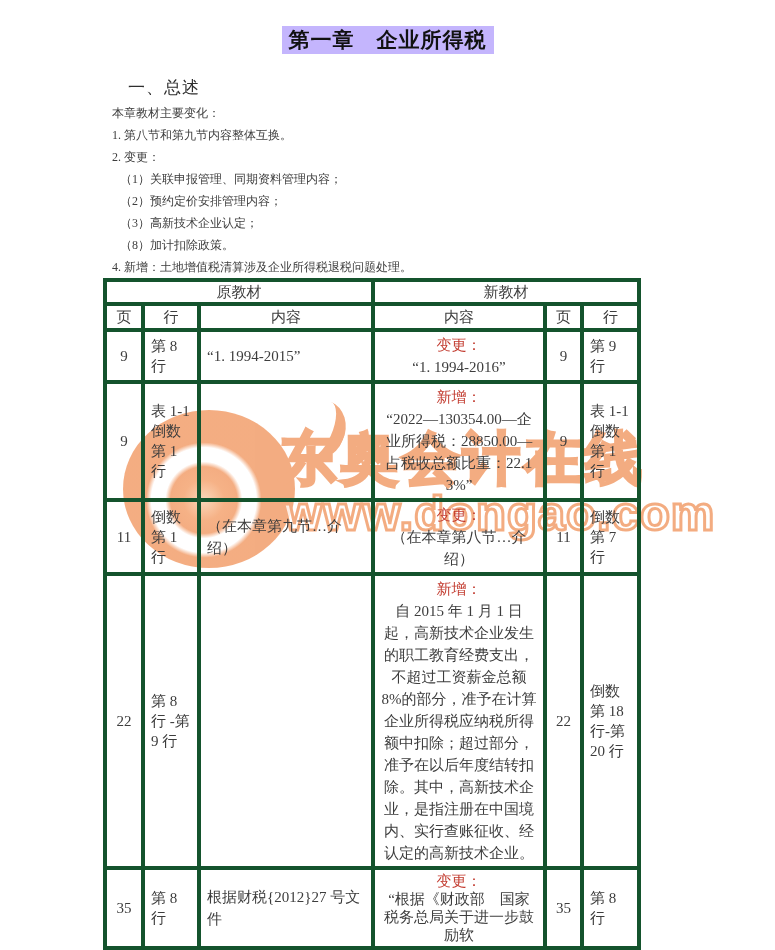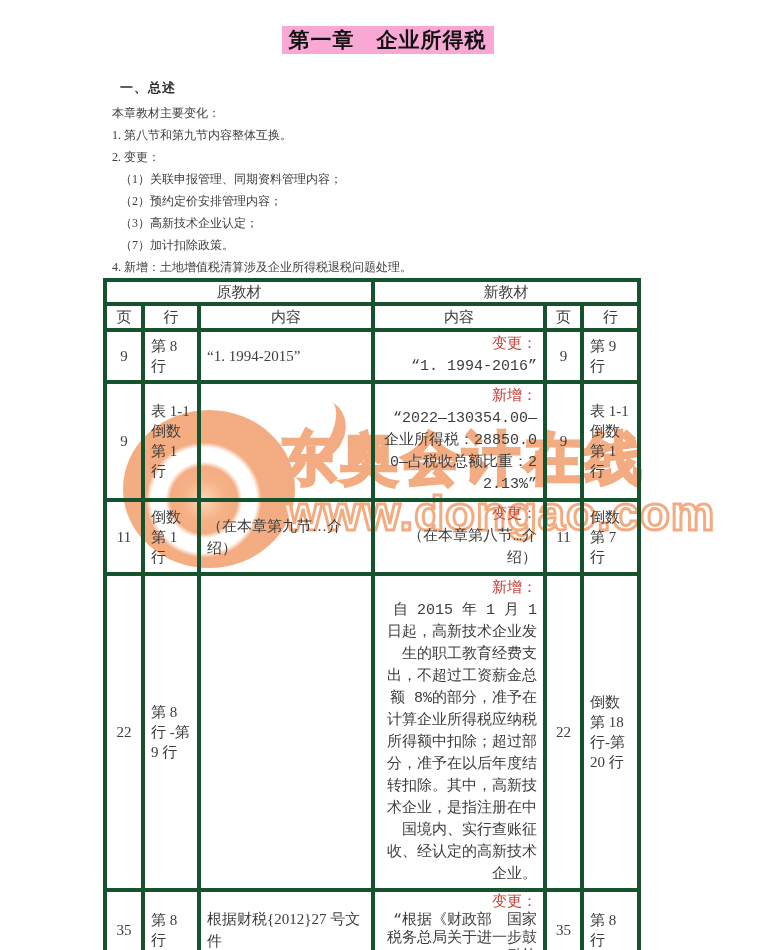--- a/index.html
+++ b/index.html
@@ -4,48 +4,48 @@
 <style>
   html,body{margin:0;padding:0;background:#ffffff;}
   .page{
     position:relative;width:775px;height:950px;background:#ffffff;overflow:hidden;
     font-family:"Liberation Serif","DejaVu Serif",serif;color:#3d3d3d;
   }
   .content{position:relative;z-index:1;padding:18px 0 0 112px;}
   
   .title{margin:0 0 0 -112px;text-align:center;}
   .title .hl{
-    display:inline-block;background:#f9a8d4;color:#111;
+    display:inline-block;background:#c4b5fd;color:#111;
     font-family:"Liberation Sans","DejaVu Sans",sans-serif;font-weight:bold;
     font-size:21px;line-height:26px;padding:1px 7px;letter-spacing:1px;
   }
   
   .h2{
-    font-family:"Liberation Sans","DejaVu Sans",sans-serif;font-weight:bold;
-    font-size:13px;color:#2e2e2e;margin:8px;line-height:18px;letter-spacing:1px;
+    font-family:"Liberation Sans","DejaVu Sans",sans-serif;font-weight:normal;
+    font-size:17px;color:#2e2e2e;margin:16px;line-height:18px;letter-spacing:1px;
   }
   .h2.first{margin-top:24px;margin-bottom:5px;}
   .h2.second{margin-top:15px;margin-bottom:12px;}
   .line{margin:0;font-size:12px;line-height:22px;}
   .line.indent{padding-left:8px;}
   
   table.cmp{
     border-collapse:collapse;table-layout:fixed;width:534px;margin-left:-9px;
     font-size:15px;
   }
   table.cmp td{
     border:4px solid #14532d;padding:2px 6px;overflow:hidden;
     word-break:break-all;
   }
   td.ghead{text-align:center;height:16px;line-height:16px;padding:1px 2px;}
   td.chead{text-align:center;height:18px;line-height:18px;padding:1px 2px;}
   td.c-page{text-align:center;vertical-align:middle;line-height:20px;}
   td.c-line{text-align:left;vertical-align:middle;line-height:20px;padding:2px 5px;}
   td.c-old{text-align:left;vertical-align:middle;line-height:22px;}
-  td.c-new{text-align:right;vertical-align:top;line-height:22px;font-family:Liberation Mono, monospace;}
+  td.c-new{text-align:center;vertical-align:top;line-height:22px;}
   tr.r0{height:52px;} tr.r1{height:102px;} tr.r2{height:57px;}
   tr.r3{height:263px;} tr.r4{height:52px;}
   tr.r4 td.c-new{line-height:18px;}
   .red{color:#c23a2e;}
   
   .watermark{position:absolute;inset:0;z-index:0;opacity:.92;pointer-events:none;}
   .wm-disc{
     position:absolute;left:123px;top:410px;width:172px;height:158px;border-radius:50%;
     background:radial-gradient(circle at 47% 57%,
       #fbd3b4 0%, #f5ab7c 16%, #f3a677 26%,
@@ -86,21 +86,21 @@
 
     <h1 class="title"><span class="hl">第一章　企业所得税</span></h1>
 
     <h2 class="h2 first">一、总述</h2>
     <p class="line">本章教材主要变化：</p>
     <p class="line">1. 第八节和第九节内容整体互换。</p>
     <p class="line">2. 变更：</p>
     <p class="line indent">（1）关联申报管理、同期资料管理内容；</p>
     <p class="line indent">（2）预约定价安排管理内容；</p>
     <p class="line indent">（3）高新技术企业认定；</p>
-    <p class="line indent">（7）加计扣除政策。</p>
+    <p class="line indent">（8）加计扣除政策。</p>
     <p class="line">4. 新增：土地增值税清算涉及企业所得税退税问题处理。</p>
 
 
     <table class="cmp">
       <colgroup>
         <col style="width:38px">
           <col style="width:56px">
           <col style="width:174px">
         <col style="width:172px">
           <col style="width:37px">

